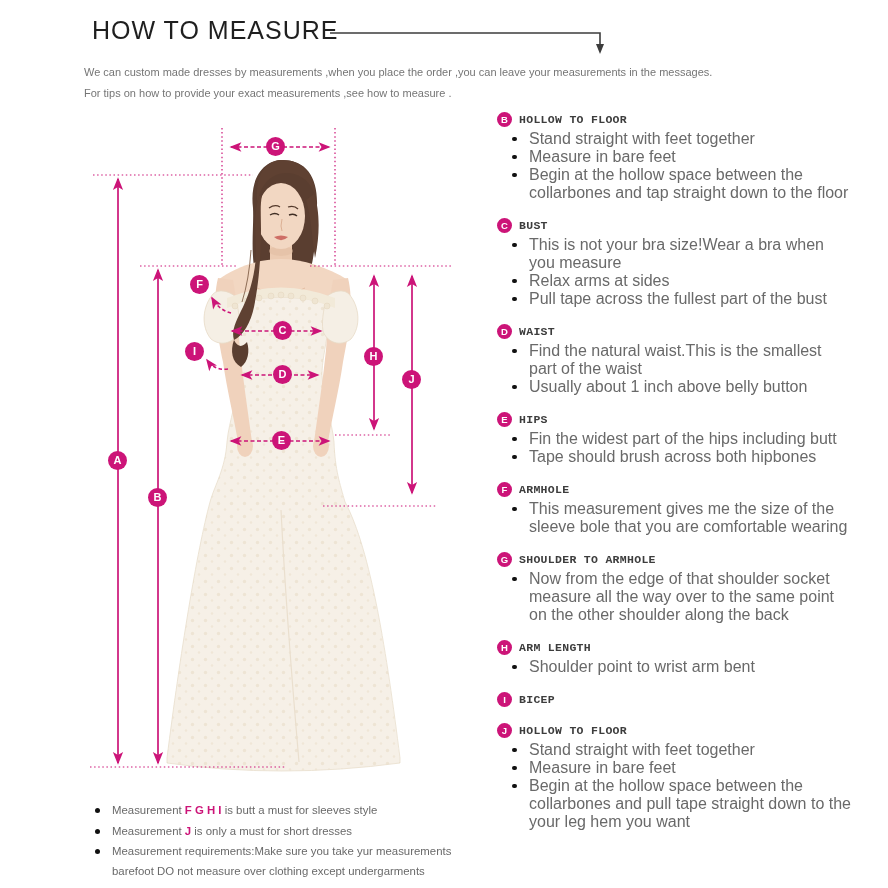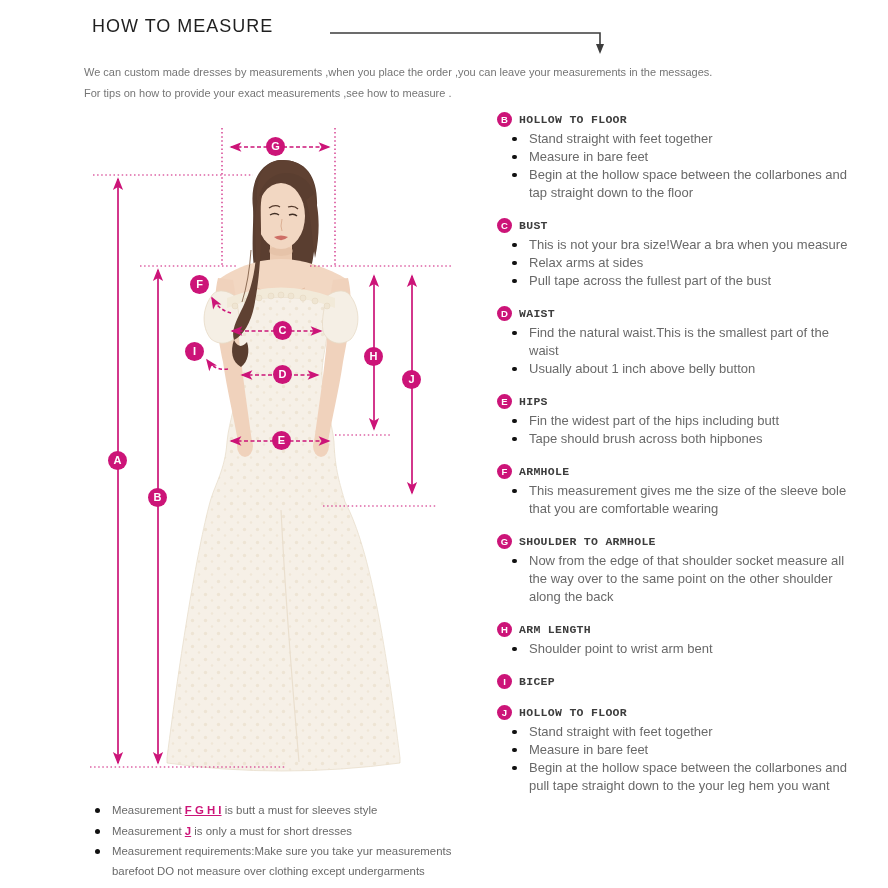--- a/index.html
+++ b/index.html
@@ -1,46 +1,46 @@
 <!DOCTYPE html>
 <html><head>
 <meta charset="utf-8">
 <style>
   html,body{margin:0;padding:0;background:#ffffff;}
   .page{position:relative;width:888px;height:888px;background:#fff;overflow:hidden;
         font-family:"Liberation Sans", sans-serif;color:#333;}
   
-  .title{position:absolute;left:92px;top:16px;margin:0;font-size:18px;font-weight:400;
+  .title{position:absolute;left:92px;top:16px;margin:0;font-size:25px;font-weight:400;
          letter-spacing:1px;color:#1f1f1f;white-space:nowrap;}
   .title-arrow{position:absolute;left:328px;top:24px;}
   .intro{position:absolute;left:84px;top:62px;width:720px;font-size:11px;color:#757575;line-height:21px;}
   .intro p{margin:0;}
   
   .figure{position:absolute;left:85px;top:110px;width:385px;height:690px;}
   .figure svg{position:absolute;left:0;top:0;}
   .badge{position:absolute;width:19px;height:19px;border-radius:50%;background:#cc1478;color:#fff;
          font-size:11px;font-weight:bold;display:flex;align-items:center;justify-content:center;
          line-height:1;z-index:3;}
   
   .guide{position:absolute;left:497px;top:112px;width:356px;}
   .m-section{margin-bottom:16px;}
   .sec-head{display:flex;align-items:center;gap:7px;margin-bottom:3px;}
   .badge.sm{position:static;width:15px;height:15px;font-size:9.5px;flex:0 0 15px;}
   .sec-title{font-size:11.5px;font-weight:bold;color:#3d3d3d;letter-spacing:.3px;font-family:Liberation Mono, monospace;}
   .guide ul{margin:0 0 0 14px;padding:0;list-style:none;}
-  .guide li{position:relative;padding-left:18px;font-size:13px;color:#696969;line-height:18px;}
+  .guide li{position:relative;padding-left:18px;font-size:16px;color:#696969;line-height:18px;}
   .guide li::before{content:"";position:absolute;left:1px;top:6.5px;width:4.5px;height:4.5px;
                     border-radius:50%;background:#111;}
   
   .notes{position:absolute;left:95px;top:801px;width:386px;}
   .notes .note{position:relative;padding-left:17px;font-size:11.4px;color:#696969;
                line-height:19.5px;margin-bottom:1px;}
   .notes .note::before{content:"";position:absolute;left:0;top:7px;width:5px;height:5px;
                        border-radius:50%;background:#111;}
-  .accent{color:#cc1478;font-weight:bold;text-decoration:underline;}
+  .accent{color:#cc1478;font-weight:bold;}
 </style>
 </head>
 <body>
 
 <div class="page">
 
   <h1 class="title">HOW TO MEASURE</h1>
 
   <svg class="title-arrow" width="284" height="34" viewBox="0 0 284 34">
     <path d="M2,9 H272 V21" stroke="#3c3c3c" stroke-width="1.6" fill="none"></path>

